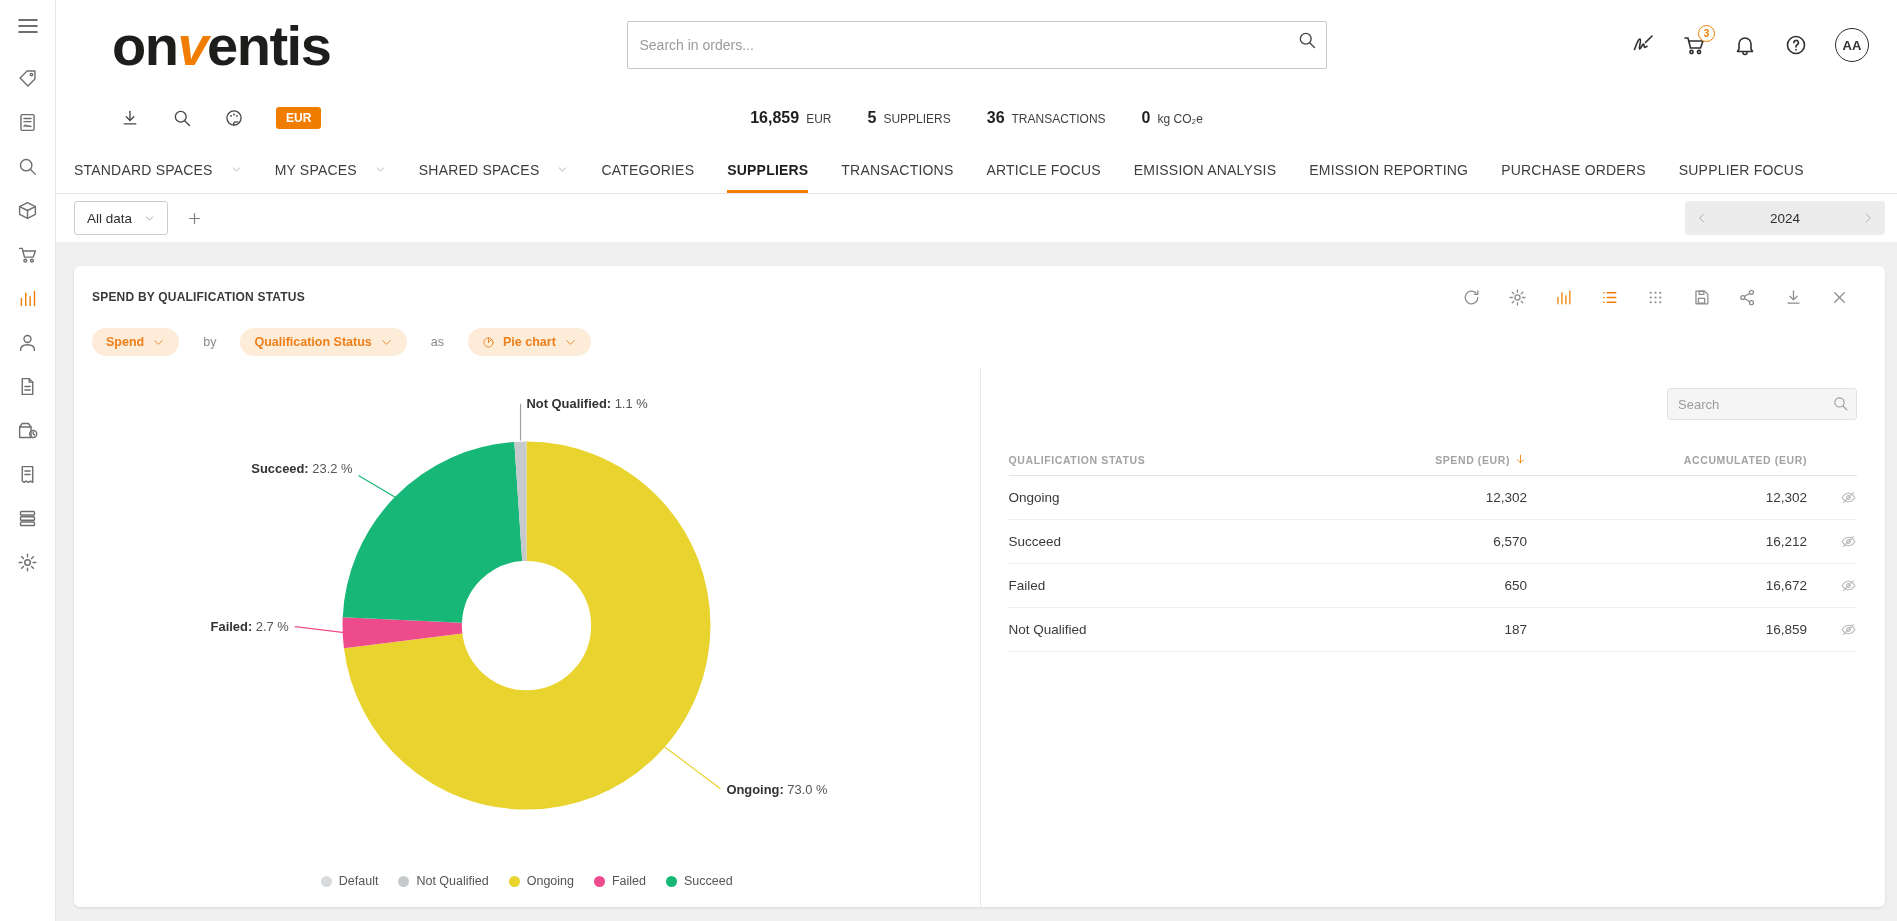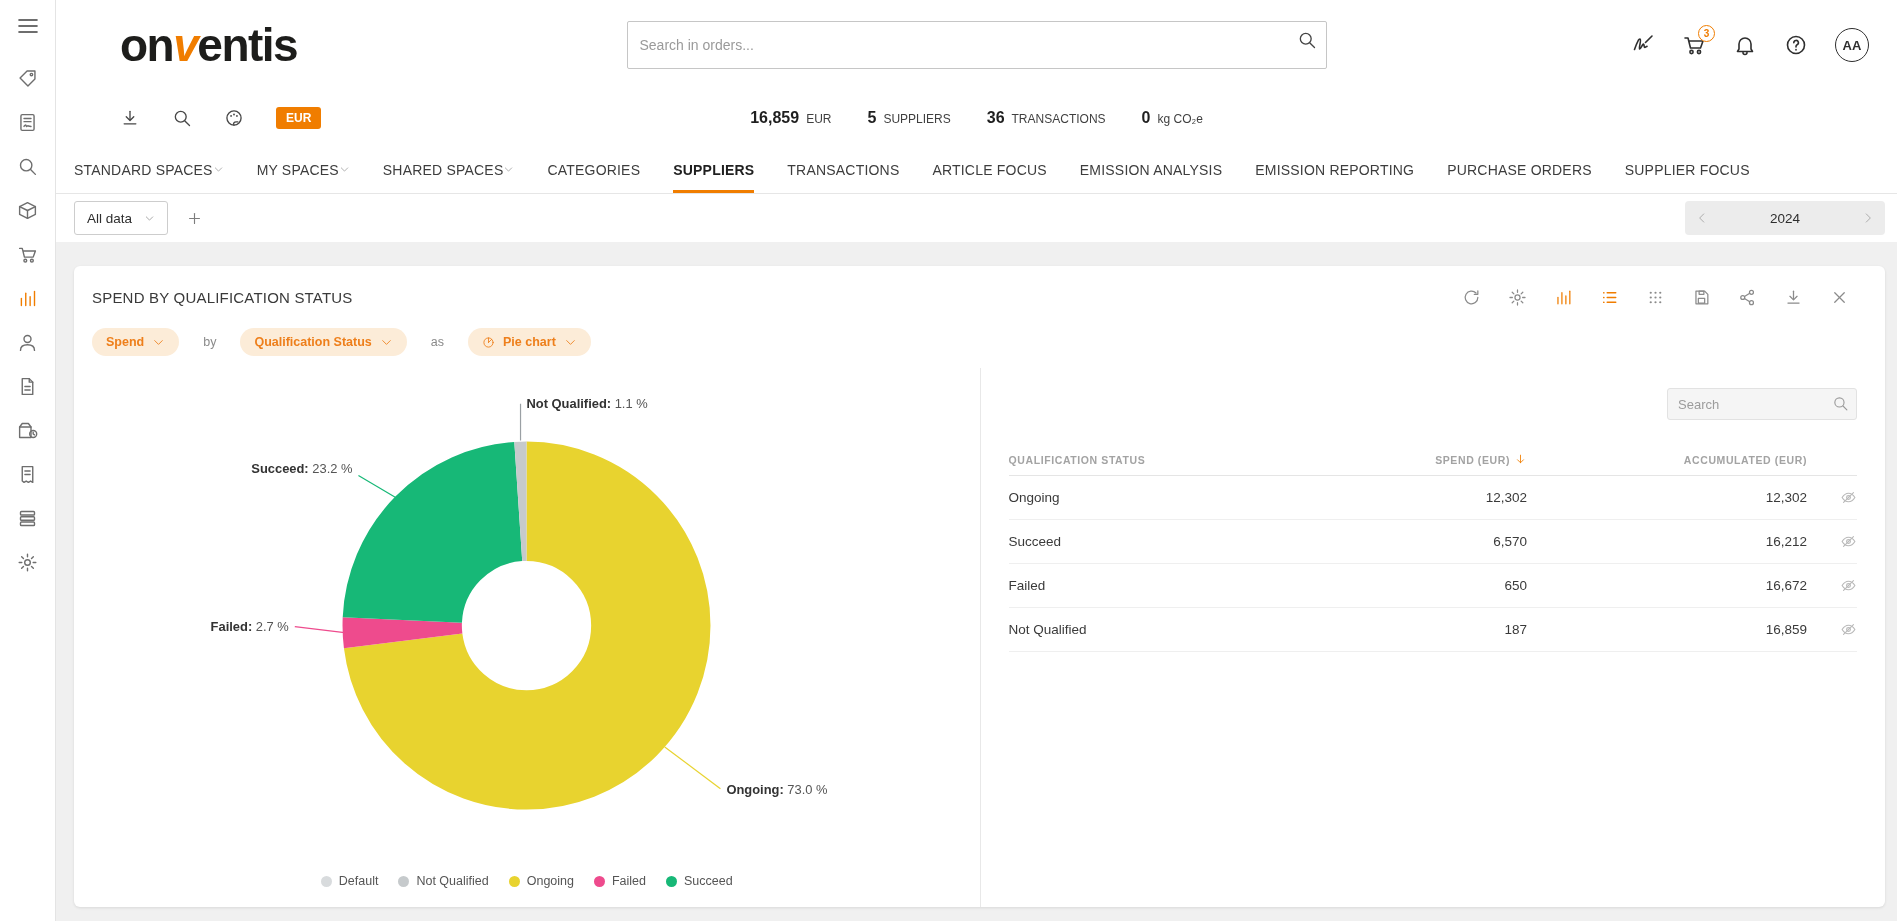--- a/index.html
+++ b/index.html
@@ -17,21 +17,21 @@
   .side-nav{display:flex;flex-direction:column;gap:23px;align-items:center}
   .side-item{color:#6e6e6e}
   .side-item svg{width:21px;height:21px}
   .side-item.active{color:#f07d00}
 
   
   .main{flex:1;display:flex;flex-direction:column;min-width:0}
 
   
   .topbar{height:90px;flex-shrink:0;display:flex;align-items:center;position:relative;padding:0 28px}
-  .logo{font-size:46px;font-weight:bold;letter-spacing:-1.5px;color:#1d1d1b;margin-left:36px;cursor:pointer}
+  .logo{font-size:56px;font-weight:bold;letter-spacing:-1.5px;color:#1d1d1b;margin-left:28px;cursor:pointer}
   .logo .v{color:#f07d00;font-style:italic;font-weight:bold}
   .search-wrap{position:absolute;left:50%;transform:translateX(-50%);width:700px}
   .search-wrap input{width:100%;height:48px;border:1px solid #c6c6c6;border-radius:2px;padding:0 42px 0 12px;font-size:14px;color:#333;outline:none}
   .search-wrap input::placeholder{color:#9a9a9a}
   .search-wrap .icn{position:absolute;right:10px;top:9px;color:#444}
   .top-icons{margin-left:auto;display:flex;align-items:center;gap:27px;color:#2f2f2f}
   .top-icons .icn svg{width:24px;height:24px}
   .cart-wrap{position:relative}
   .cart-badge{position:absolute;top:-8px;right:-9px;min-width:17px;height:17px;border:1.5px solid #f07d00;color:#f07d00;background:#fff;border-radius:50%;font-size:10px;font-weight:bold;display:flex;align-items:center;justify-content:center}
   .avatar{width:34px;height:34px;border:1.5px solid #2f2f2f;border-radius:50%;display:flex;align-items:center;justify-content:center;font-size:13px;font-weight:bold;color:#2f2f2f;cursor:pointer}
@@ -40,42 +40,42 @@
   .toolbar{height:56px;flex-shrink:0;display:flex;align-items:center;position:relative;padding:0 28px}
   .toolbar-left{display:flex;align-items:center;gap:32px;margin-left:36px;color:#474747}
   .eur-badge{background:#f07d00;color:#fff;font-size:12px;font-weight:bold;padding:4px 10px;border-radius:3px;cursor:pointer}
   .stats{position:absolute;left:50%;transform:translateX(-50%);display:flex;gap:36px;align-items:baseline}
   .stat{display:flex;gap:7px;align-items:baseline;white-space:nowrap}
   .stat .v{font-size:16px;font-weight:bold;color:#1f1f1f}
   .stat .l{font-size:12px;color:#3f3f3f}
 
   
   .tabs{height:48px;flex-shrink:0;display:flex;align-items:center;gap:33px;padding-left:18px;border-bottom:1px solid #e6e6e6}
-  .tab{height:100%;display:flex;align-items:center;gap:0;font-size:14px;font-weight:500;letter-spacing:.2px;color:#3d3d3d;border-bottom:3px solid transparent;padding-top:3px;cursor:pointer;white-space:nowrap}
+  .tab{height:100%;display:flex;align-items:center;gap:18px;font-size:14px;font-weight:500;letter-spacing:.2px;color:#3d3d3d;border-bottom:3px solid transparent;padding-top:3px;cursor:pointer;white-space:nowrap}
   .tab.active{border-bottom-color:#f07d00;color:#1f1f1f;font-weight:700}
   .tab .caret{color:#949494}
   .tab .caret svg{width:11px;height:11px}
 
   
   .filter-row{height:48px;flex-shrink:0;display:flex;align-items:center;padding:0 12px 0 18px;background:#fff}
   .dataset-select{display:flex;align-items:center;gap:12px;border:1px solid #cdcdcd;border-radius:3px;height:34px;padding:0 12px;font-size:13.5px;color:#2e2e2e;background:#fff;cursor:pointer}
   .dataset-select .caret{color:#8a8a8a}
   .dataset-select .caret svg{width:11px;height:11px}
   .add-btn{margin-left:18px;color:#7d7d7d}
   .add-btn svg{width:17px;height:17px}
   .year-nav{margin-left:auto;background:#ececec;border-radius:4px;height:34px;width:200px;display:flex;align-items:center;justify-content:space-between;padding:0 10px}
   .year-nav .icn{color:#a8a8a8}
   .year-nav .icn svg{width:14px;height:14px}
   .year{font-size:13.5px;color:#2e2e2e}
 
   
   .content{flex:1;min-height:0;background:#f0f0f0;padding:24px 12px 14px 18px}
   .card{background:#fff;border-radius:6px;box-shadow:0 1px 3px rgba(0,0,0,.10);height:100%;display:flex;flex-direction:column;overflow:hidden}
   .card-header{height:62px;flex-shrink:0;display:flex;align-items:center;padding:0 36px 0 18px}
-  .card-title{font-size:15px;font-weight:normal;color:#3a3a3a;letter-spacing:.2px}
+  .card-title{font-size:12px;font-weight:bold;color:#3a3a3a;letter-spacing:.2px}
   .card-actions{margin-left:auto;display:flex;align-items:center;gap:27px;color:#8b8b8b}
   .card-actions .icn svg{width:19px;height:19px}
   .card-actions .accent{color:#f07d00}
   .chips-row{flex-shrink:0;display:flex;align-items:center;gap:24px;padding:0 18px 12px}
   .chip{display:flex;align-items:center;gap:8px;background:#fcecd8;color:#ee7f1b;font-size:12.5px;font-weight:bold;padding:7px 14px;border-radius:16px;cursor:pointer;white-space:nowrap}
   .chip .icn svg{width:13px;height:13px}
   .conj{font-size:12.5px;color:#8a8a8a}
 
   .card-body{flex:1;min-height:0;display:flex}
   .chart-pane{width:50%;display:flex;flex-direction:column;align-items:center;padding-top:4px}

